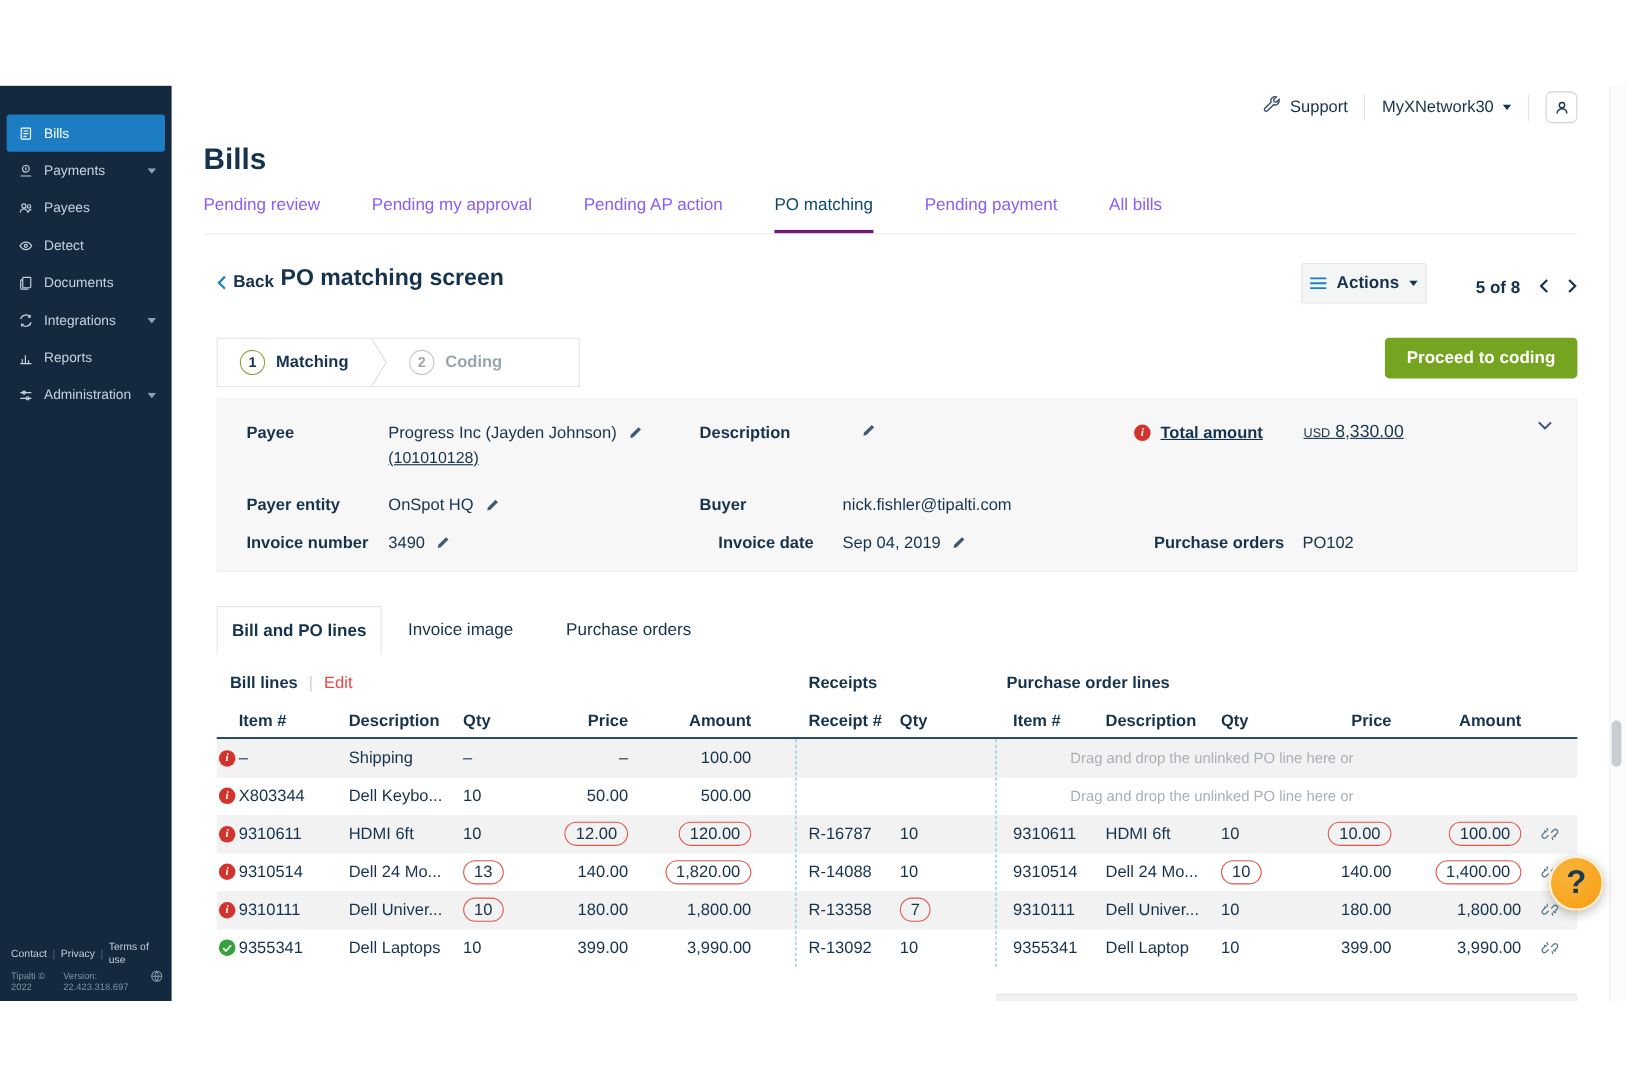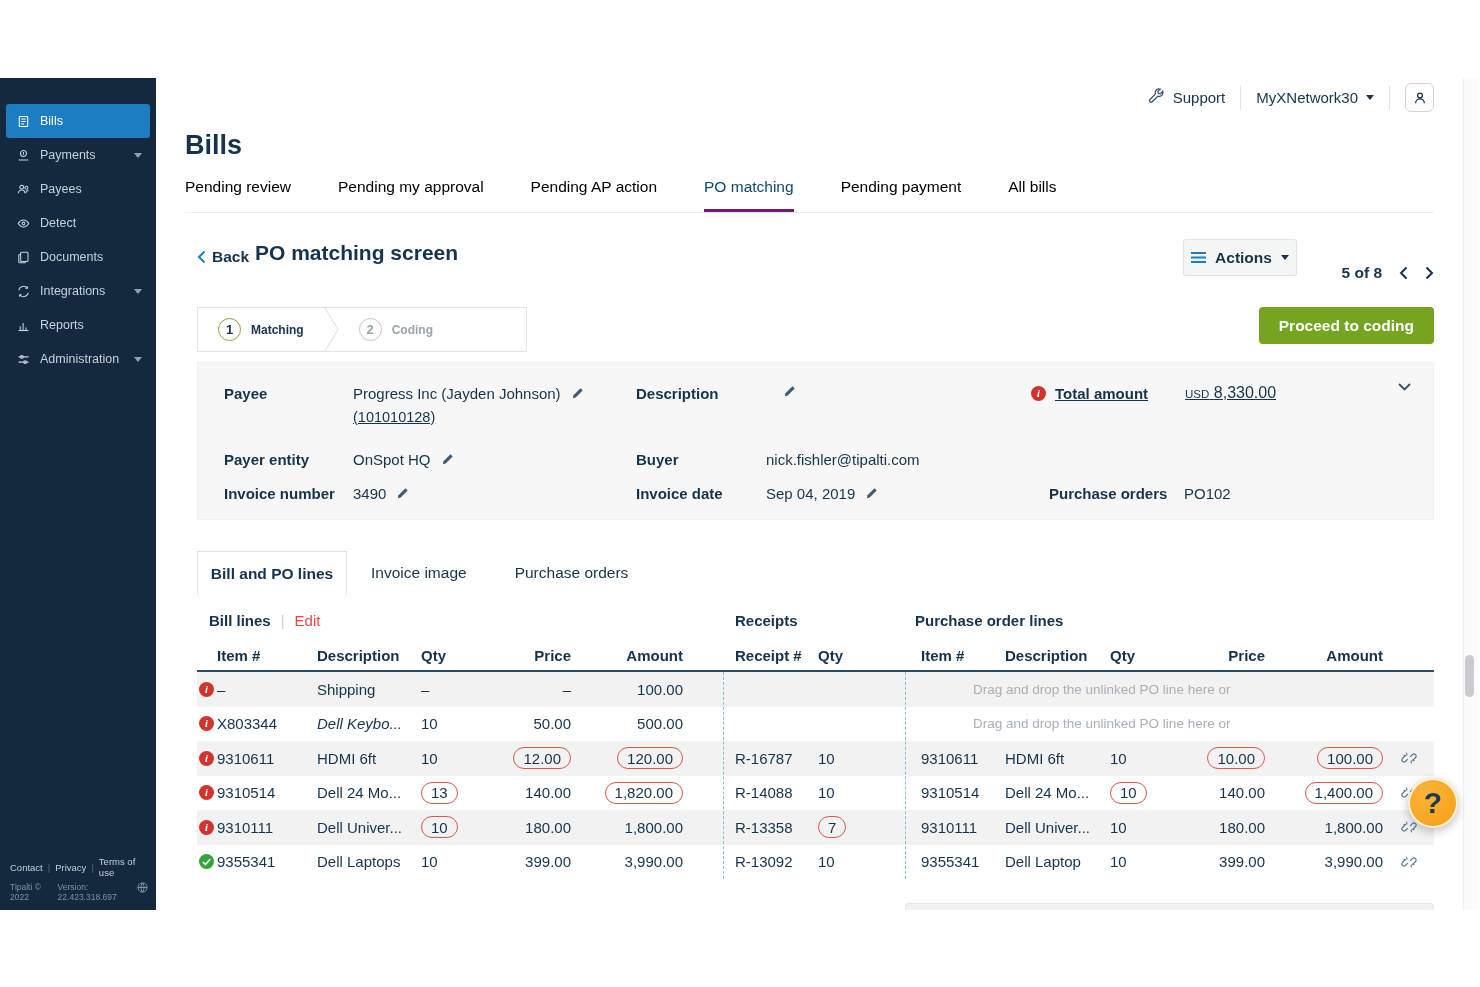--- a/index.html
+++ b/index.html
@@ -28,49 +28,49 @@
   .topbar{position:absolute;top:5px;right:46px;display:flex;align-items:center;gap:15px;font-size:15px}
   .tb-item{display:flex;align-items:center;gap:8px;cursor:pointer}
   .tb-divider{width:1px;height:24px;background:#dfe3e7}
   .avatar-btn{width:27px;height:27px;border:1px solid #cdd5db;border-radius:6px;display:flex;
               align-items:center;justify-content:center;color:#16334d;background:#fff;cursor:pointer}
 
   .page-title{position:absolute;left:185px;top:34px;font-size:27px;font-weight:bold}
 
   
   .tabs-row{position:absolute;left:185px;right:46px;top:100px;height:34px;border-bottom:1px solid #eaedf0}
-  .tab{display:inline-block;margin-right:47px;font-size:15.5px;color:#000000;padding-bottom:13px;cursor:pointer}
+  .tab{display:inline-block;margin-right:47px;font-size:15.5px;color:#8b5cf6;padding-bottom:13px;cursor:pointer}
   .tab.active{color:#0c4a6e;border-bottom:3px solid #701a75}
   .search-box{position:absolute;right:44px;top:99px;width:296px;height:28px;border:1px solid #d6dce1;
               border-radius:4px;display:flex;align-items:center;padding:0 9px;background:#fff;box-sizing:border-box;z-index:2}
   .search-box input{border:none;outline:none;flex:1;font-size:12.8px;color:#496377;font-family:inherit;background:transparent}
   .search-box input::placeholder{color:#8b9dab}
   .search-ic{display:flex}
 
   
   .subheader{position:absolute;left:197px;right:46px;top:160px;height:40px}
   .back-link{position:absolute;left:0;top:10px;display:flex;gap:6px;align-items:center;font-weight:bold;
              font-size:15.5px;cursor:pointer;color:#16334d}
   .back-link .bk{color:#1a80c4;display:flex}
   .sub-title{position:absolute;left:58px;top:3px;font-size:21px;font-weight:bold}
   .actions-btn{position:absolute;right:137px;top:1px;width:114px;height:37px;background:#f4f5f5;
                border:1px solid #e1e3e5;border-radius:3px;display:flex;align-items:center;justify-content:center;
                gap:9px;cursor:pointer;box-sizing:border-box}
   .actions-btn .lbl{font-weight:bold;font-size:15.5px}
-  .pager{position:absolute;right:0;top:26px;display:flex;align-items:center;gap:17px}
+  .pager{position:absolute;right:0;top:15px;display:flex;align-items:flex-start;gap:17px}
   .pager .cnt{font-weight:bold;font-size:15.5px}
   .pg-ch{display:flex;color:#16334d;cursor:pointer}
 
   
   .wizard{position:absolute;left:197px;top:229px;width:330px;height:45px;border:1px solid #e3e4e5;
           display:flex;align-items:center;background:#fff;box-sizing:border-box}
   .step{display:flex;align-items:center;gap:10px;padding:0 20px}
   .step .num{width:23px;height:23px;border-radius:50%;border:1.5px solid #89a53c;display:flex;align-items:center;
              justify-content:center;font-size:13px;font-weight:bold;color:#16334d;box-sizing:border-box}
-  .step .lab{font-weight:bold;font-size:12px}
+  .step .lab{font-weight:bold;font-size:15px}
   .step.inactive .num{border-color:#c0c8ce;color:#98a5af}
   .step.inactive .lab{color:#98a5af}
   .step-arrow{display:flex;height:100%;align-items:center}
   .proceed-btn{position:absolute;right:46px;top:229px;height:37px;padding:0 20px;background:#75a420;border:none;
                border-radius:4px;color:#fff;font-weight:bold;font-size:15.5px;font-family:inherit;cursor:pointer}
 
   
   .details{position:absolute;left:197px;top:284px;width:1237px;height:158px;background:#f7f7f7;
            border:1px solid #f0f0f0;box-sizing:border-box}
   .d-label{position:absolute;font-weight:bold;font-size:15px}
@@ -379,21 +379,21 @@
 
       <span class="d-label" style="left:26px;top:122px">Invoice number</span>
       <span class="d-value" style="left:155px;top:122px">
         <span>3490</span>
         <span class="icon-btn">
             <svg width="13" height="13" viewBox="0 0 16 16">
               <path d="M11.7 1.6l2.7 2.7-8.6 8.6-3.5.8.8-3.5z" fill="#3d5a76"></path>
             </svg>
           </span>
       </span>
-      <span class="d-label" style="left:438px;top:122px">Invoice date</span>
+      <span class="d-label" style="left:455px;top:122px">Invoice date</span>
       <span class="d-value" style="left:568px;top:122px">
         <span>Sep 04, 2019</span>
         <span class="icon-btn">
             <svg width="13" height="13" viewBox="0 0 16 16">
               <path d="M11.7 1.6l2.7 2.7-8.6 8.6-3.5.8.8-3.5z" fill="#3d5a76"></path>
             </svg>
           </span>
       </span>
       <span class="d-label" style="left:851px;top:122px">Purchase orders</span>
       <span class="d-value" style="left:986px;top:122px">PO102</span>
@@ -440,21 +440,21 @@
             <div class="cell" style="grid-column: 4;">–</div>
             <div class="cell num" style="grid-column: 5;">–</div>
             <div class="cell num" style="grid-column: 6;">100.00</div>
             <div class="cell drag-hint" style="grid-column: 11 / 17;">Drag and drop the unlinked PO line here or</div>
           </div>
           <div class="trow">
             <div class="cell c-status" style="grid-column: 1;">
               <span class="badge err">i</span>
             </div>
             <div class="cell" style="grid-column: 2;">X803344</div>
-            <div class="cell" style="grid-column: 3; font-style: italic;">Dell Keybo...</div>
+            <div class="cell" style="grid-column: 3;">Dell Keybo...</div>
             <div class="cell" style="grid-column: 4;">10</div>
             <div class="cell num" style="grid-column: 5;">50.00</div>
             <div class="cell num" style="grid-column: 6;">500.00</div>
             <div class="cell drag-hint" style="grid-column: 11 / 17;">Drag and drop the unlinked PO line here or</div>
           </div>
           <div class="trow alt">
             <div class="cell c-status" style="grid-column: 1;">
               <span class="badge err">i</span>
             </div>
             <div class="cell" style="grid-column: 2;">9310611</div>

